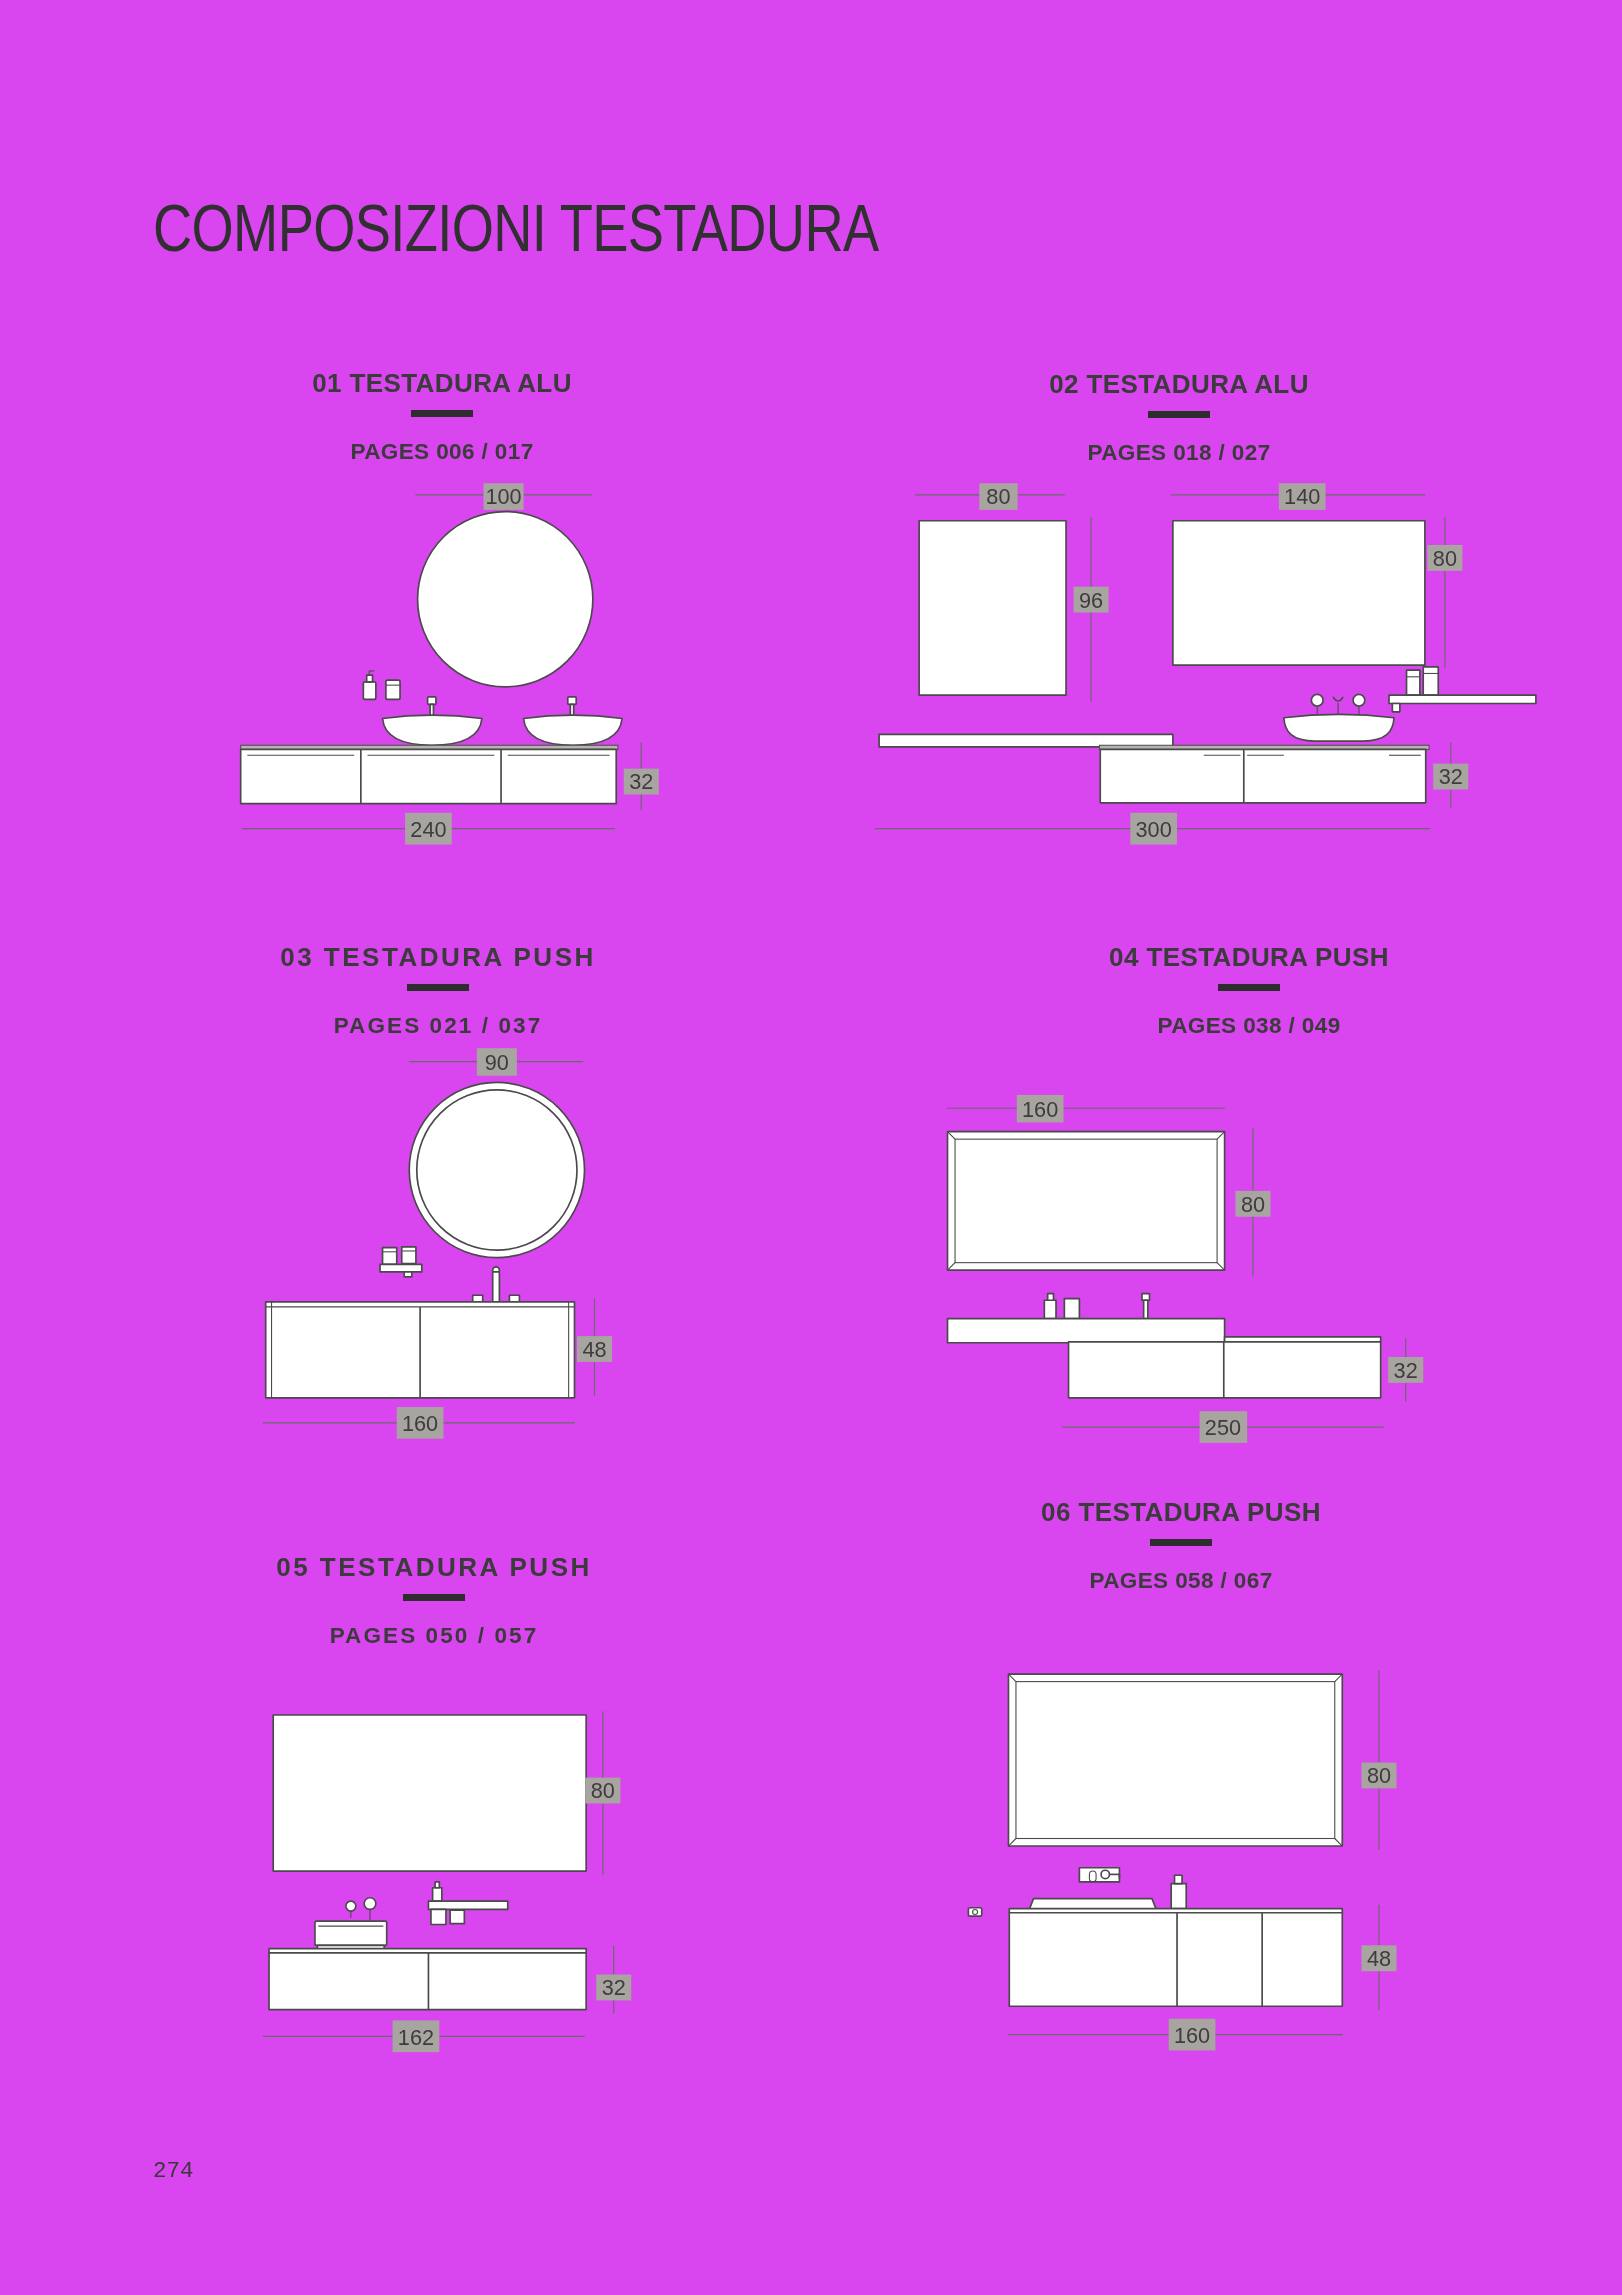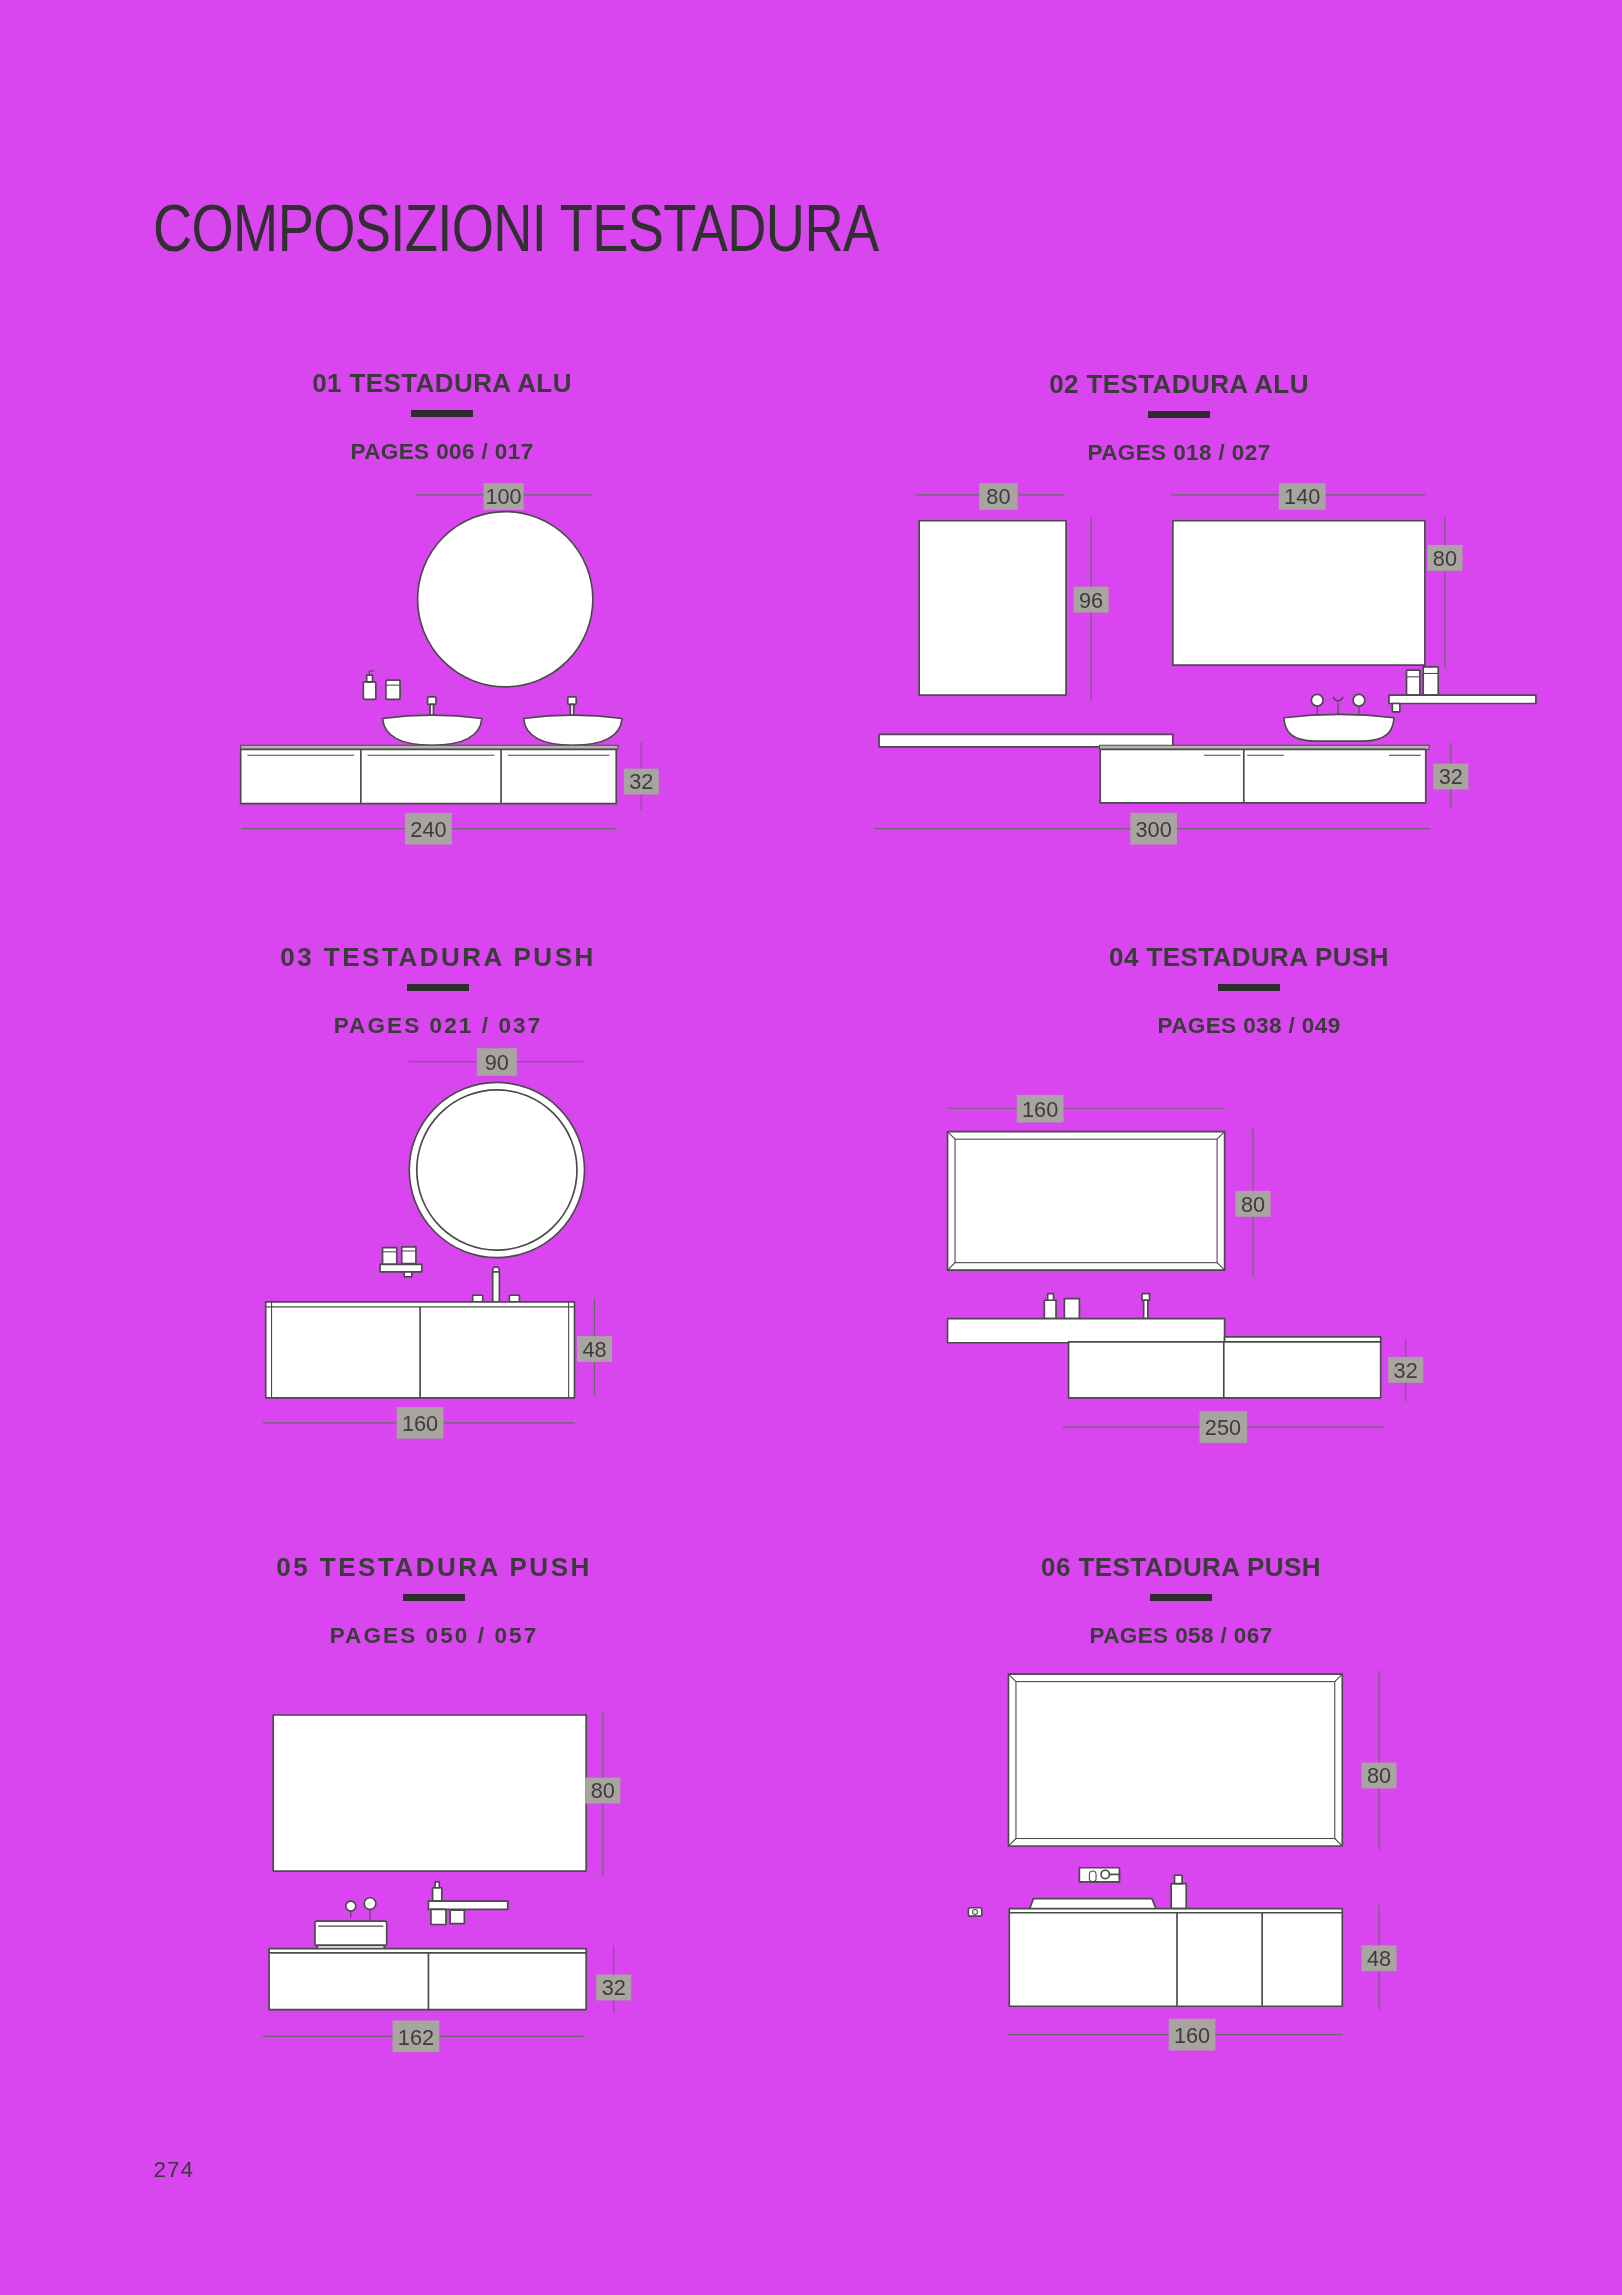--- a/index.html
+++ b/index.html
@@ -79,21 +79,21 @@
     </div>
   </section>
   <section>
     <div class="comp-header sp" style="left:434px;top:1553px">
       <div class="comp-title">05 TESTADURA PUSH</div>
       <div class="comp-rule"></div>
       <div class="comp-pages">PAGES 050 / 057</div>
     </div>
   </section>
   <section>
-    <div class="comp-header" style="left:1181px;top:1553px">
+    <div class="comp-header" style="left:1181px;top:1498px">
       <div class="comp-title">06 TESTADURA PUSH</div>
       <div class="comp-rule"></div>
       <div class="comp-pages">PAGES 058 / 067</div>
     </div>
   </section>
 
   <svg class="drawings" width="1623" height="2295" viewBox="0 0 1944 2750">
 
     <g>
       <line class="dl" x1="498" y1="593" x2="708" y2="593"></line>

